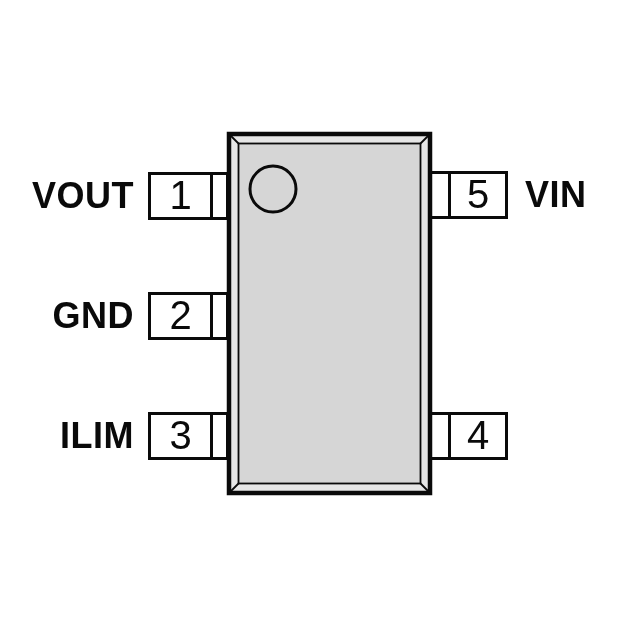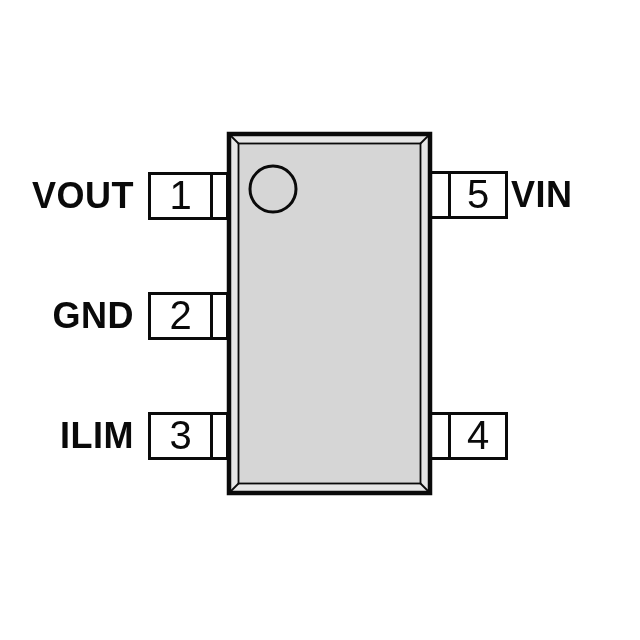--- a/index.html
+++ b/index.html
@@ -47,21 +47,21 @@
     height: 48px;
     line-height: 48px;
     font-size: 36px;
     font-weight: 700;
     letter-spacing: 0.5px;
     color: var(--text, #000);
     z-index: 3;
     white-space: nowrap;
   }
   .pin-label.lbl-left  { left: 0; width: 134px; text-align: right; }
-  .pin-label.lbl-right { left: 511px; text-align: left; }
+  .pin-label.lbl-right { left: 525px; text-align: left; }
   
   .body-svg {
     position: absolute;
     left: 225px;
     top: 130px;
     z-index: 2;
   }
 </style>
 </head>
 <body>

